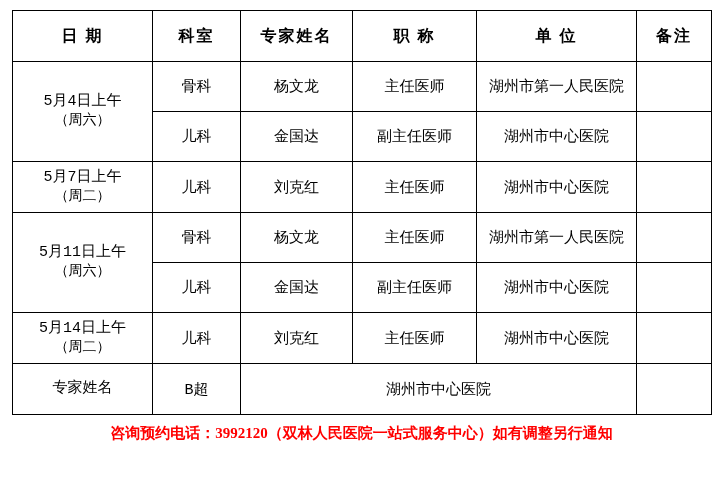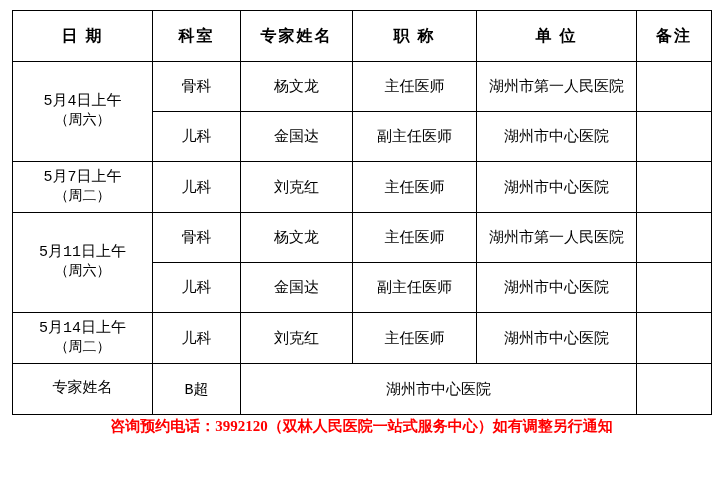--- a/index.html
+++ b/index.html
@@ -65,21 +65,21 @@
     font-size: 14px;
   }
   tbody td {
     height: 45px;
     font-family: Liberation Mono, monospace;
   }
   tr.single-row td {
     height: 46px;
   }
   .footer-note {
-    margin: 2px auto 0 auto;
+    margin: 9px auto 0 auto;
     width: 699px;
     text-align: center;
     color: #ff0000;
     font-size: 15px;
     font-weight: bold;
     line-height: 1.3;
   }
 </style>
 </head>
 <body>

